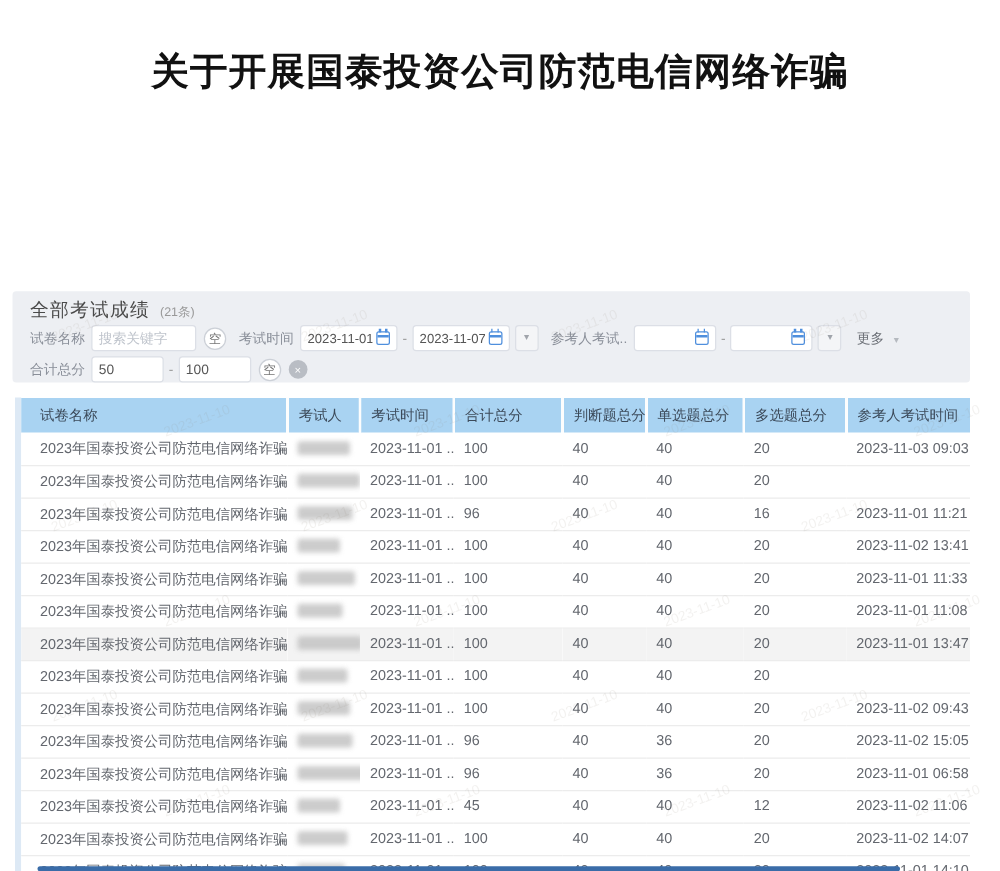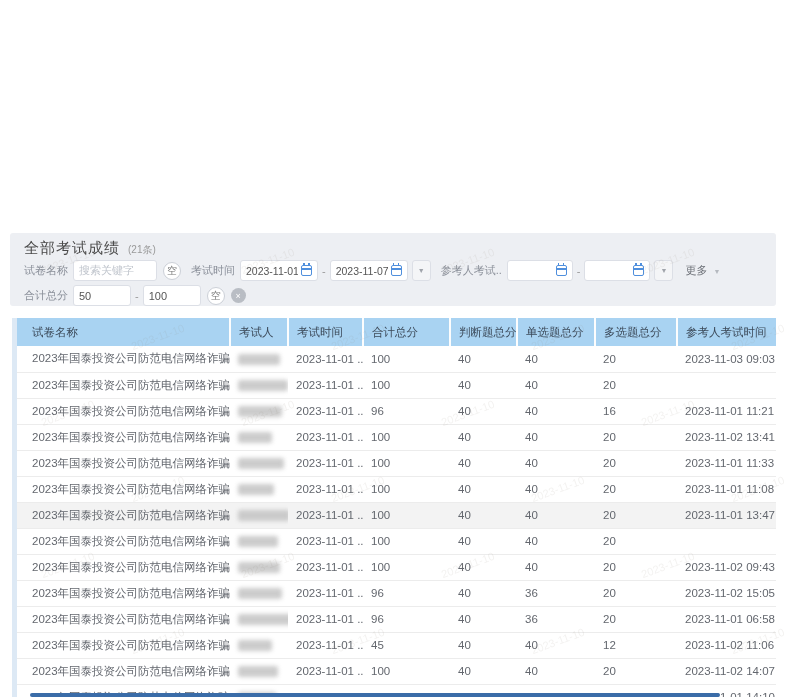--- a/index.html
+++ b/index.html
@@ -69,20 +69,21 @@
         transform:rotate(-20deg); white-space:nowrap; }
   .hscroll { position:absolute; left:30px; top:693px; width:690px; height:4px;
              background:#3a6ca8; border-radius:2px; z-index:6; }
 </style>
 </head>
 <body>
 
 <div id="stage">
 
   <div class="doc-title">
+    <div>关于开展国泰投资公司防范电信网络诈骗</div>
   </div>
 
   <div class="panel">
     <div class="panel-head">
       <span class="panel-title">全部考试成绩</span>
       <span class="panel-count">(21条)</span>
     </div>
 
     <div class="filter-row">
       <span class="flabel">试卷名称</span>

